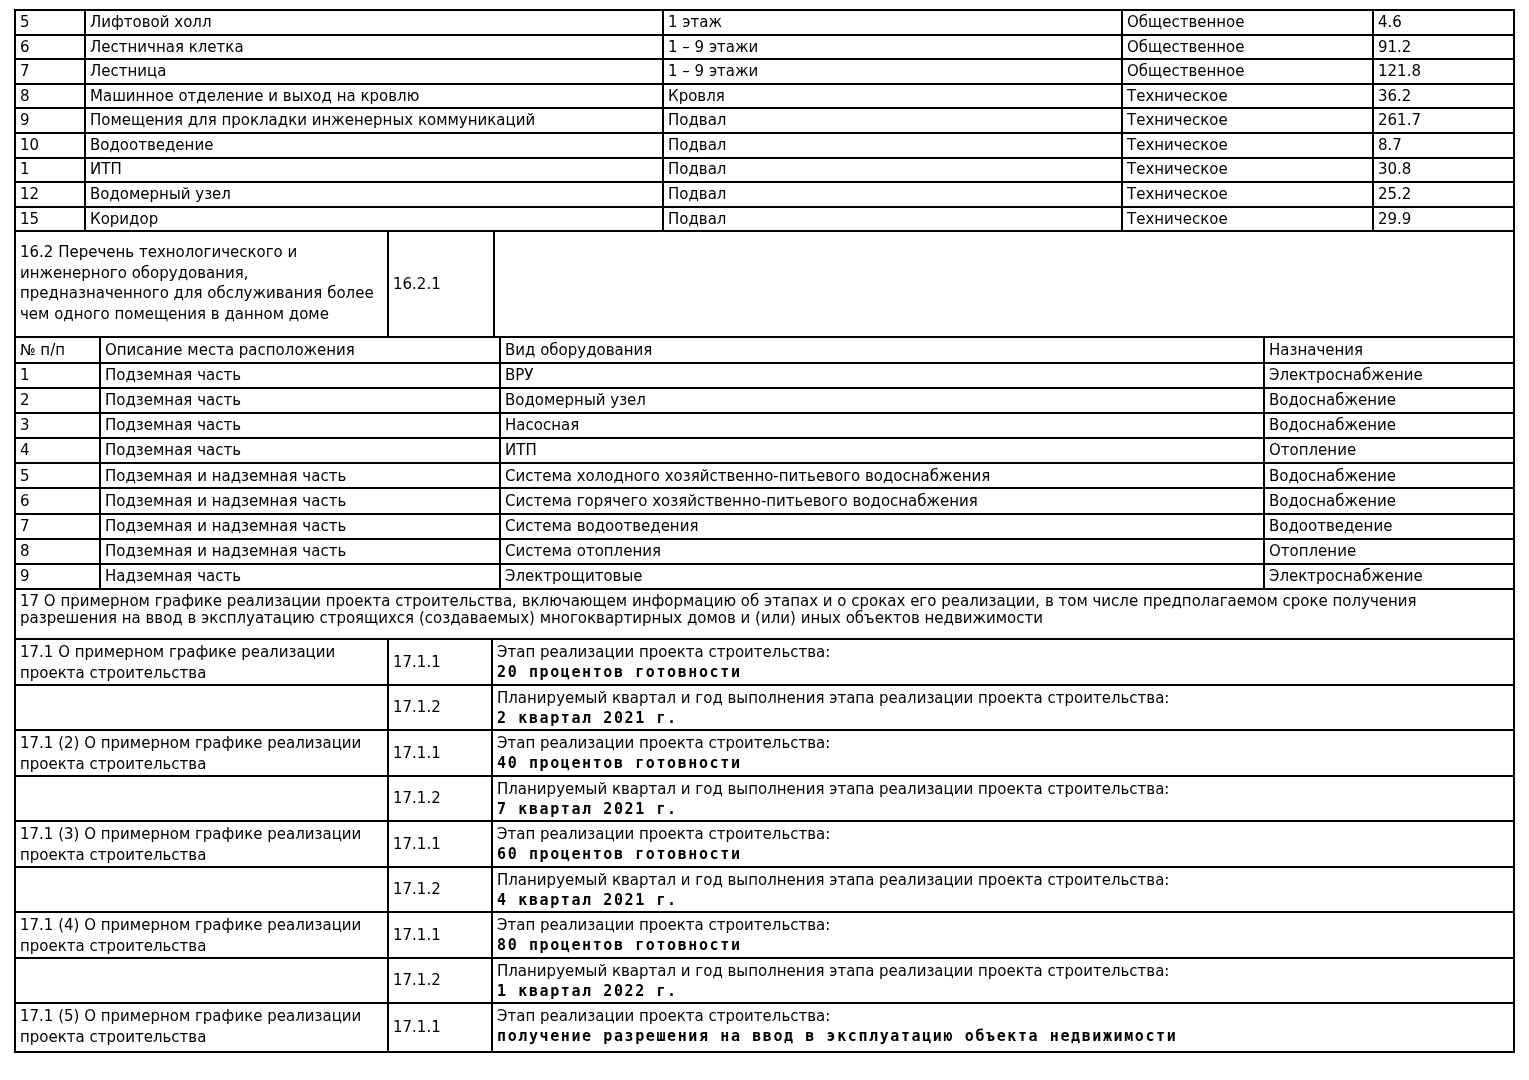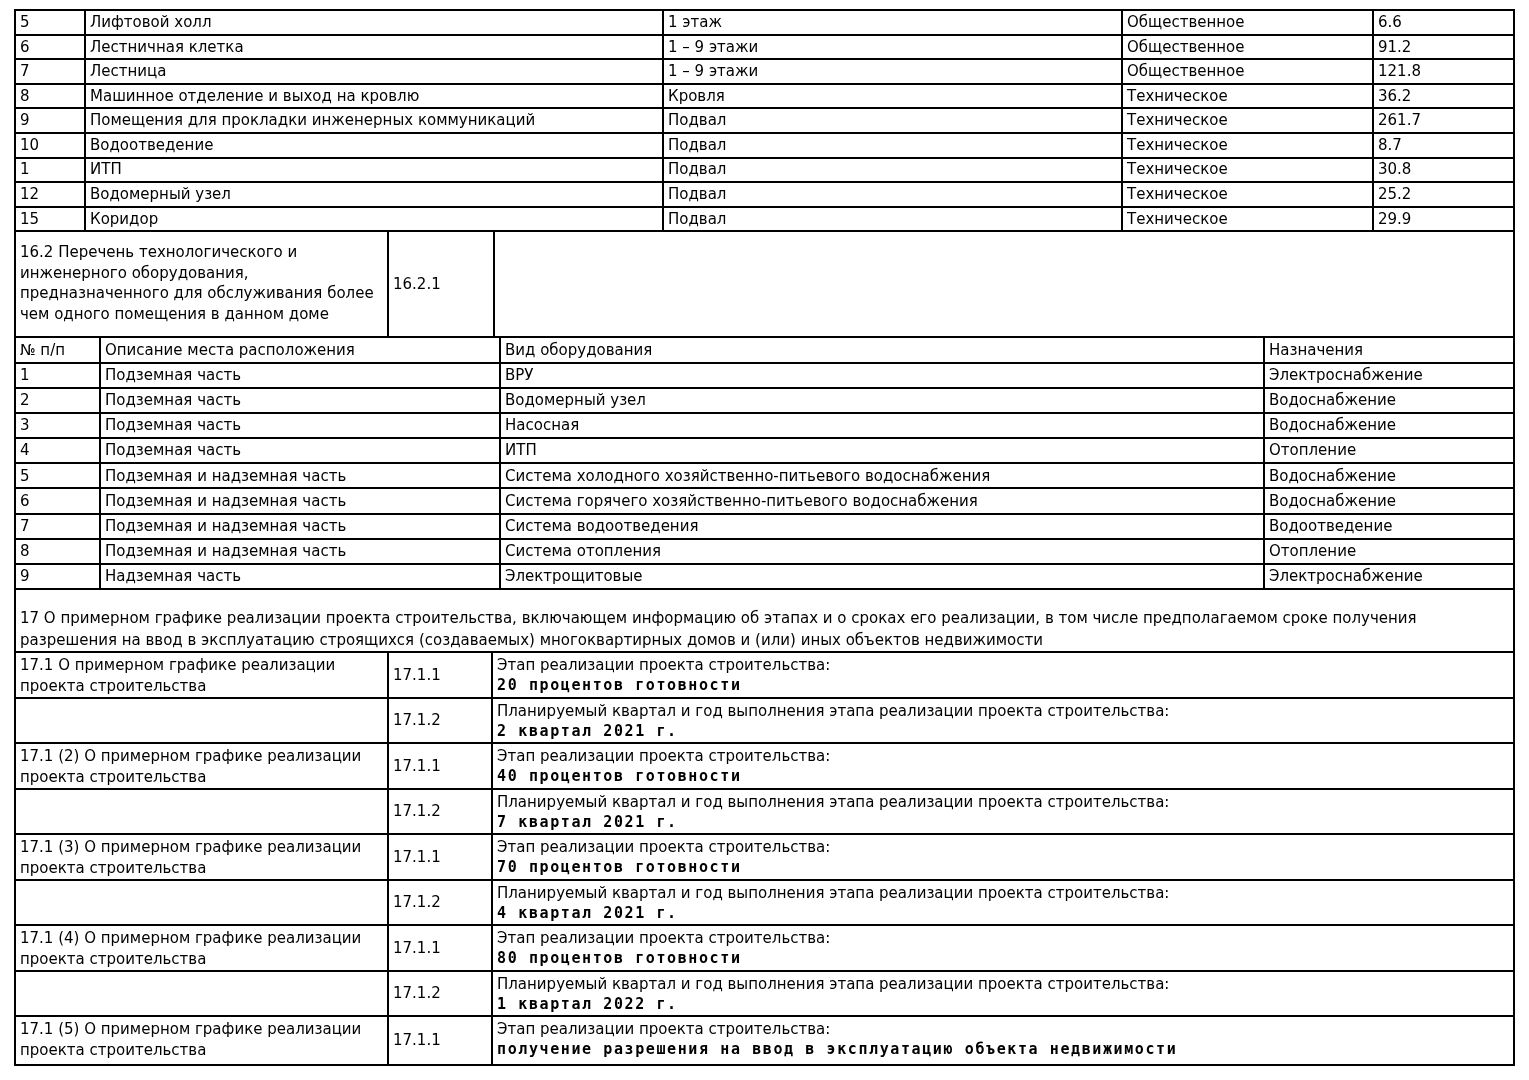--- a/index.html
+++ b/index.html
@@ -28,21 +28,21 @@
   
   .t-rooms tr{height:24.6px;}
   
   .t-sec162 tr{height:106px;}
   .t-sec162 td.lbl{vertical-align:top;padding-top:10px;line-height:20.5px;}
   .t-sec162 td.code{vertical-align:middle;}
   
   .t-equip tr{height:25.2px;}
   
   .t-head17 tr{height:50px;}
-  .t-head17 td{vertical-align:top;padding-top:17px;line-height:22px;}
+  .t-head17 td{vertical-align:top;padding-top:3px;line-height:17px;}
   
   .t-sched tr{height:44.9px;}
   .t-sched tr:last-child{height:49px;}
   .t-sched td.lbl{vertical-align:top;padding-top:2px;line-height:21px;}
   .t-sched td.code{vertical-align:middle;}
   .t-sched td.content{vertical-align:top;padding-top:2px;margin-left:40px;}
   .t-sched .prompt{line-height:20px;}
   .t-sched .value{
     line-height:21px;
     font-family:"DejaVu Sans Mono","Liberation Mono",monospace;
@@ -63,21 +63,21 @@
         <col style="width:459px">
         <col style="width:251px">
         <col style="width:141px">
       </colgroup>
     <tbody>
       <tr>
         <td>5</td>
         <td>Лифтовой холл</td>
         <td>1 этаж</td>
         <td>Общественное</td>
-        <td>6.6</td>
+        <td>4.6</td>
       </tr>
       <tr>
         <td>6</td>
         <td>Лестничная клетка</td>
         <td>1 – 9 этажи</td>
         <td>Общественное</td>
         <td>91.2</td>
       </tr>
       <tr>
         <td>7</td>
@@ -265,21 +265,21 @@
         <td class="content">
           <div class="prompt">Планируемый квартал и год выполнения этапа реализации проекта строительства:</div>
           <div class="value">7 квартал 2021 г.</div>
         </td>
       </tr>
       <tr>
         <td class="lbl">17.1 (3) О примерном графике реализации проекта строительства</td>
         <td class="code">17.1.1</td>
         <td class="content">
           <div class="prompt">Этап реализации проекта строительства:</div>
-          <div class="value">70 процентов готовности</div>
+          <div class="value">60 процентов готовности</div>
         </td>
       </tr>
       <tr>
         <td class="lbl"></td>
         <td class="code">17.1.2</td>
         <td class="content">
           <div class="prompt">Планируемый квартал и год выполнения этапа реализации проекта строительства:</div>
           <div class="value">4 квартал 2021 г.</div>
         </td>
       </tr>

